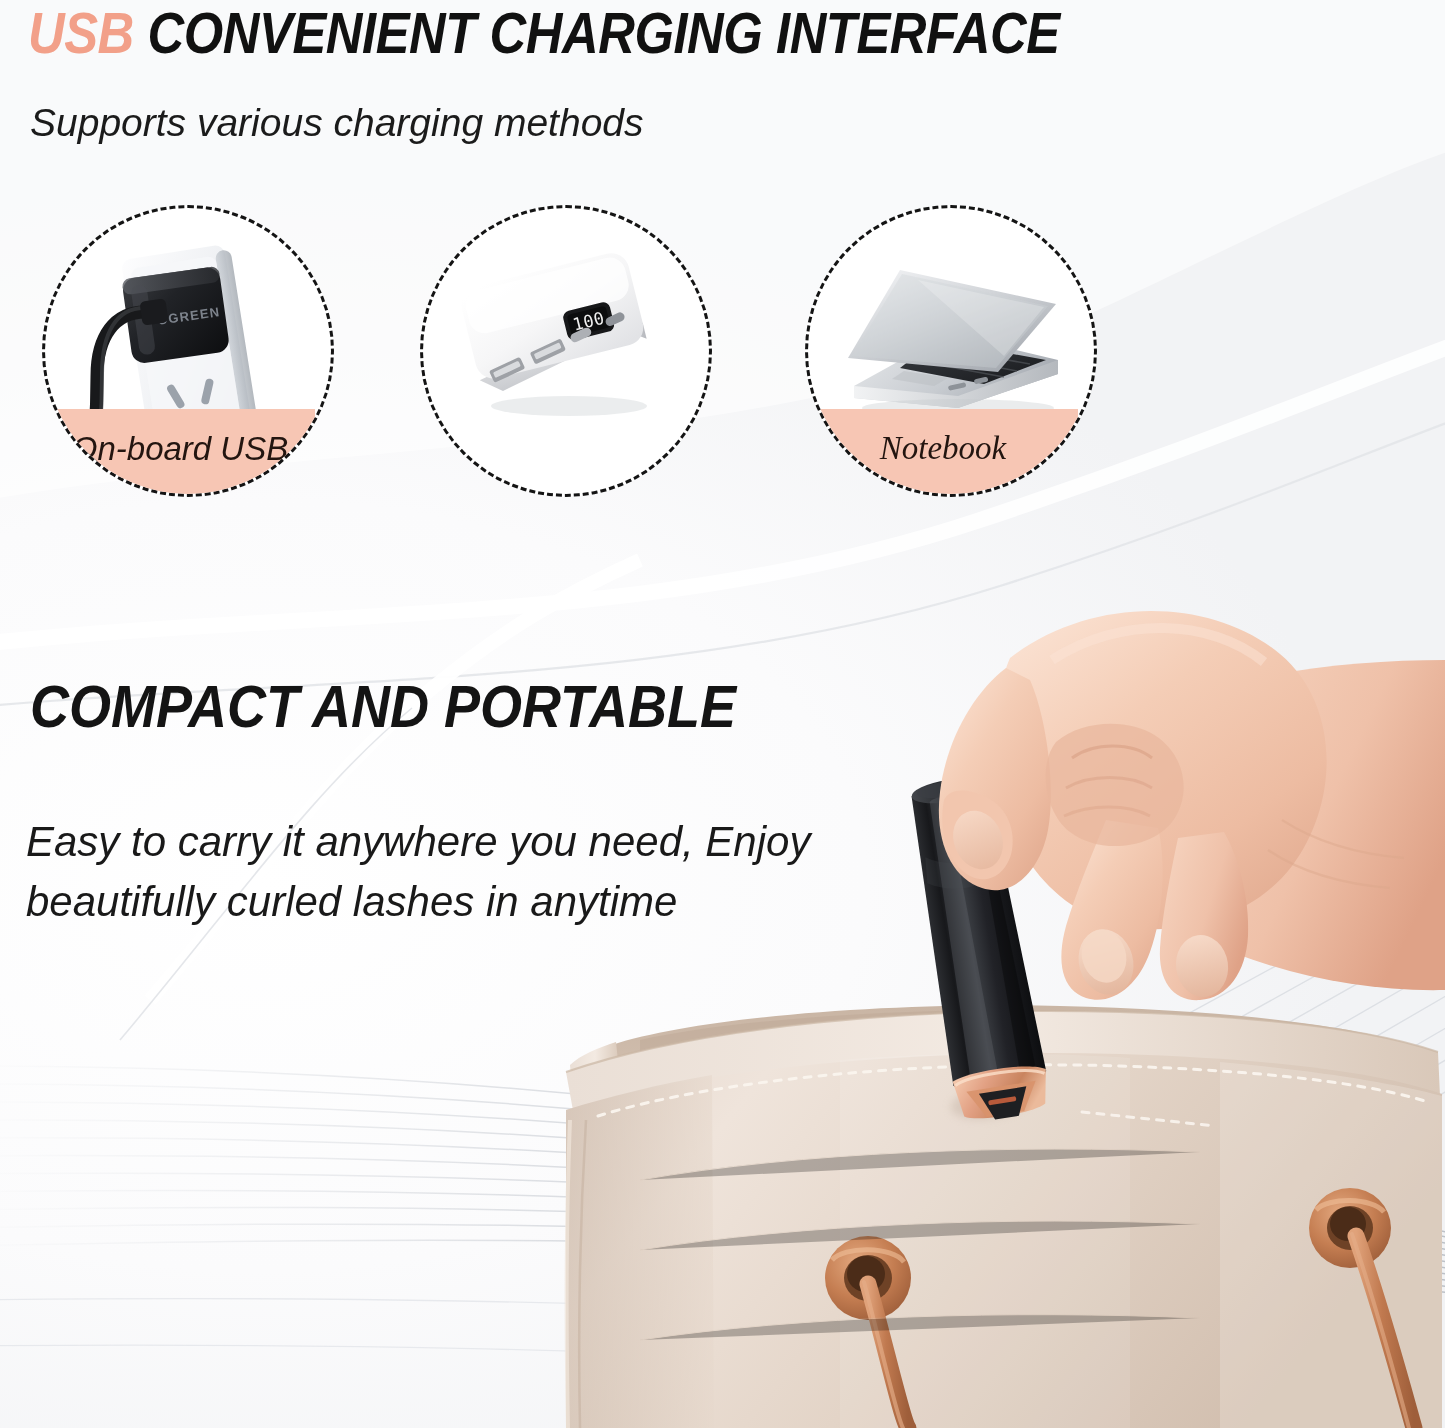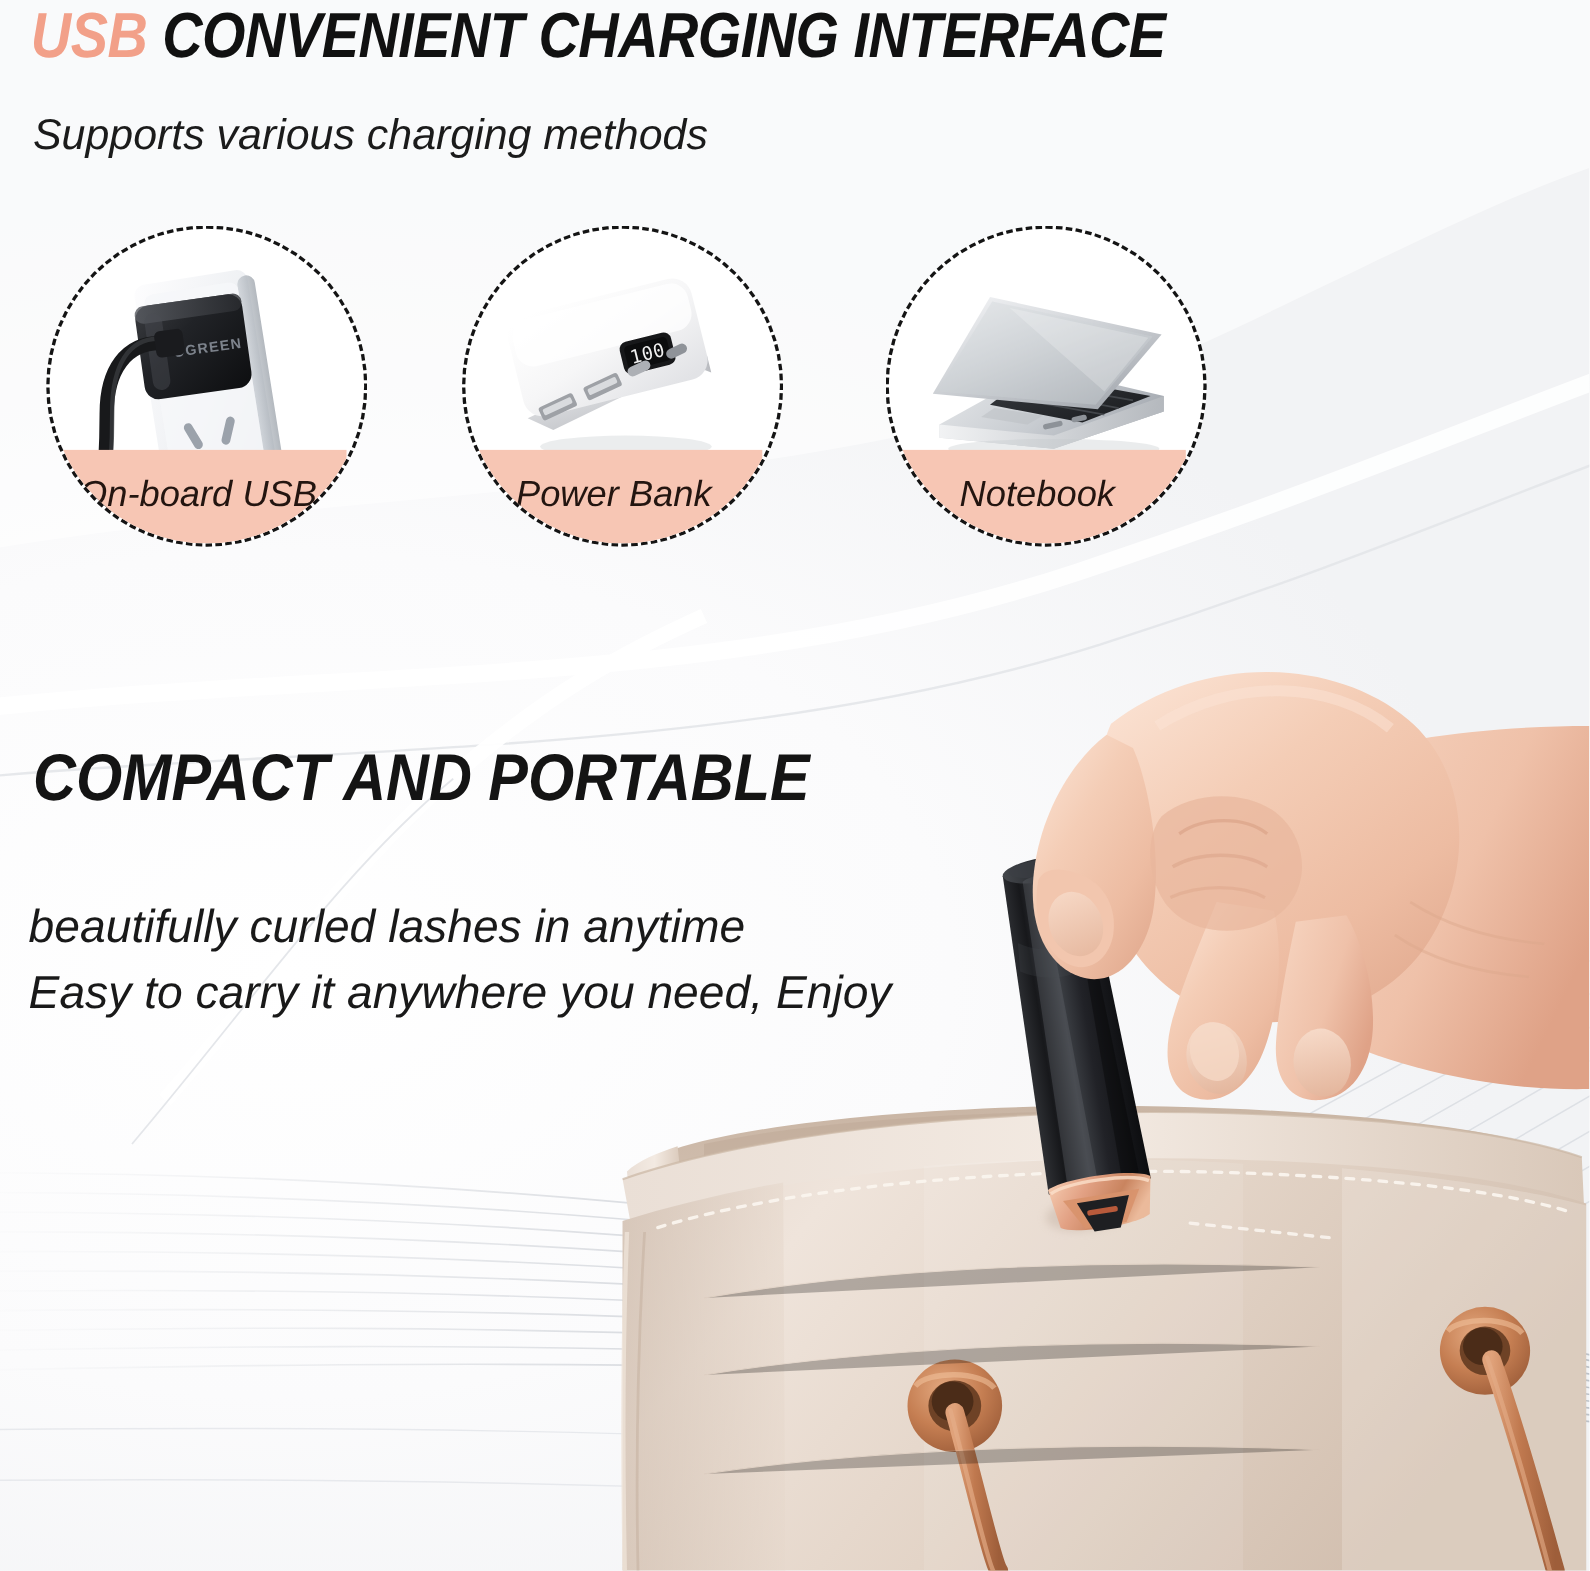--- a/index.html
+++ b/index.html
@@ -45,21 +45,21 @@
   .circle {
     position:absolute; top:0;
     width:292px; height:292px;
     border-radius:50%;
     border:3px dashed #141414;
     background:#ffffff;
     overflow:hidden;
   }
   .c1 { left:42px; }
   .c2 { left:420px; }
-  .c3 { left:805px; }
+  .c3 { left:805px;font-family:Liberation Serif, serif; }
   .circle .band {
     position:absolute; left:0; right:16px; bottom:0; height:85px;
     background:#F7C6B4;
     display:flex; align-items:center; justify-content:center;
   }
   .circle .band-label {
     font-size:33px; font-style:italic; color:#231510;
     white-space:nowrap; letter-spacing:0px;
     transform:translateY(-3px);
   }
@@ -242,23 +242,20 @@
           <rect x="69" y="143" width="28" height="6" rx="1.5" transform="rotate(-11 83 146)"></rect>
           <rect x="113" y="135" width="28" height="6" rx="1.5" transform="rotate(-11 127 138)"></rect>
         </g>
 
         <rect x="152" y="126" width="22" height="9" rx="4.5" fill="#adb0b5" transform="rotate(-11 163 130)"></rect>
         <rect x="190" y="119" width="20" height="9" rx="4.5" fill="#8f9399" transform="rotate(-11 200 123)"></rect>
       </g>
 
       <ellipse cx="146" cy="198" rx="78" ry="10" fill="#c7cacd" opacity="0.35"></ellipse>
     </svg>
-    <div class="band">
-      <span class="band-label">Power Bank</span>
-    </div>
   </div>
 
   <div class="circle c3">
     <svg class="art" viewBox="0 0 292 292">
       <defs>
         <linearGradient id="lidG" x1="0.1" y1="0" x2="0.9" y2="1">
           <stop offset="0%" stop-color="#f2f3f5"></stop>
           <stop offset="42%" stop-color="#d2d5d9"></stop>
           <stop offset="100%" stop-color="#9ea3aa"></stop>
         </linearGradient>
@@ -302,22 +299,22 @@
       <ellipse cx="150" cy="200" rx="96" ry="9" fill="#c4c8cc" opacity="0.35"></ellipse>
     </svg>
     <div class="band">
       <span class="band-label">Notebook</span>
     </div>
   </div>
 </div>
 
 <div id="section2-title">COMPACT AND PORTABLE</div>
 <div id="section2-body">
+  <div>Easy to carry it anywhere you need, Enjoy</div>
   <div>beautifully curled lashes in anytime</div>
-  <div>Easy to carry it anywhere you need, Enjoy</div>
 </div>
 
 <div id="photo">
   <svg viewBox="0 0 1445 908" width="1445" height="908">
     <defs>
 
       <linearGradient id="bagFront" x1="0" y1="0" x2="1" y2="0.35">
         <stop offset="0%" stop-color="#E7DAD0"></stop>
         <stop offset="22%" stop-color="#EFE4DB"></stop>
         <stop offset="58%" stop-color="#E3D4C7"></stop>

